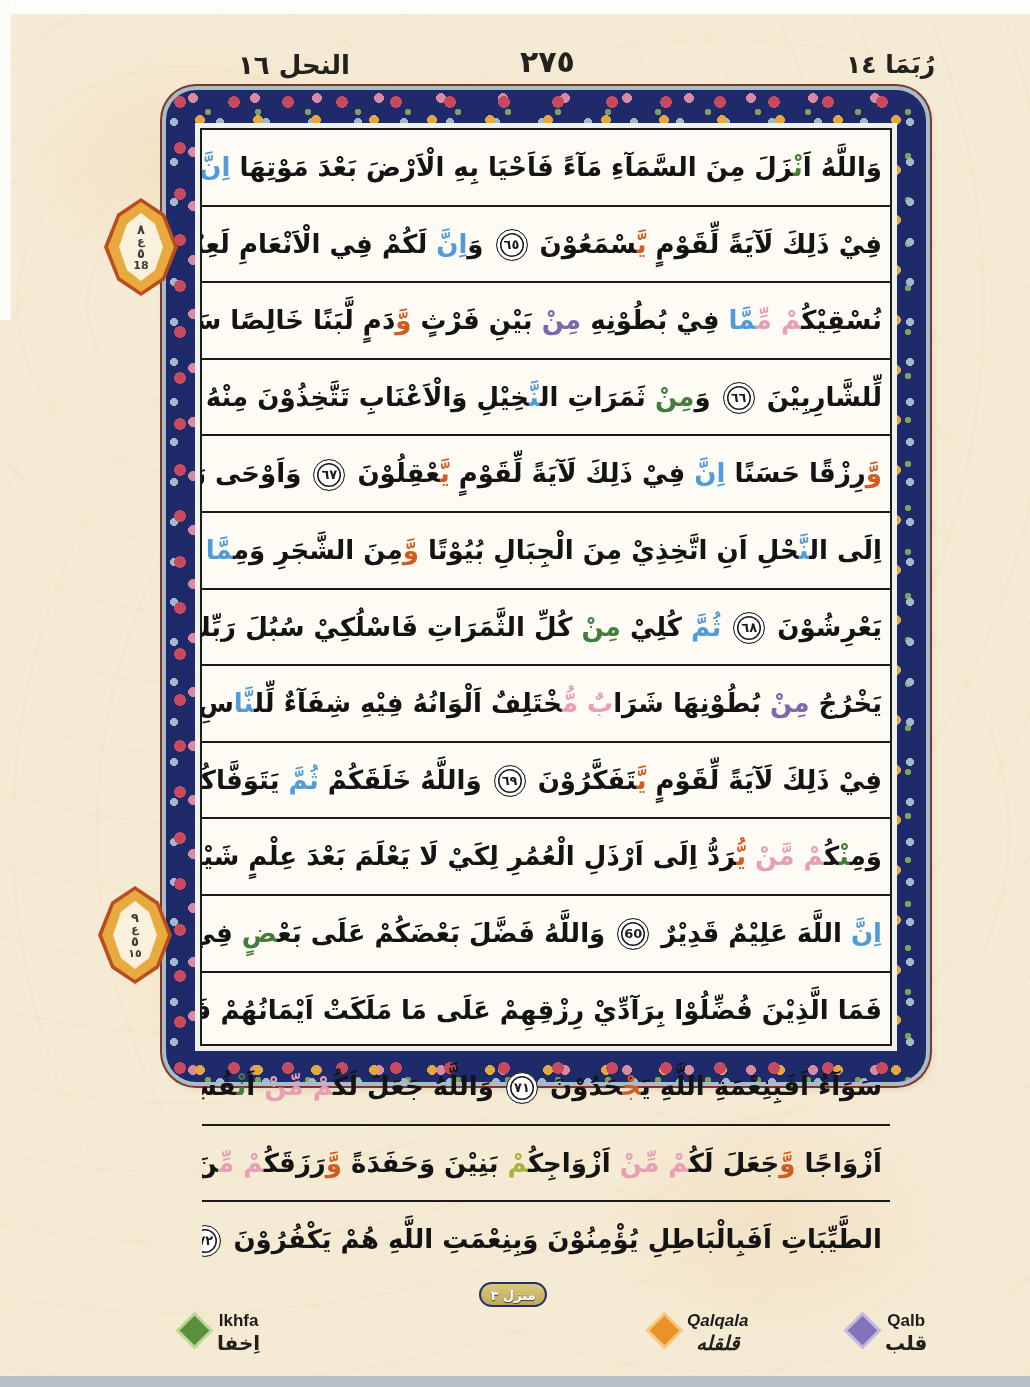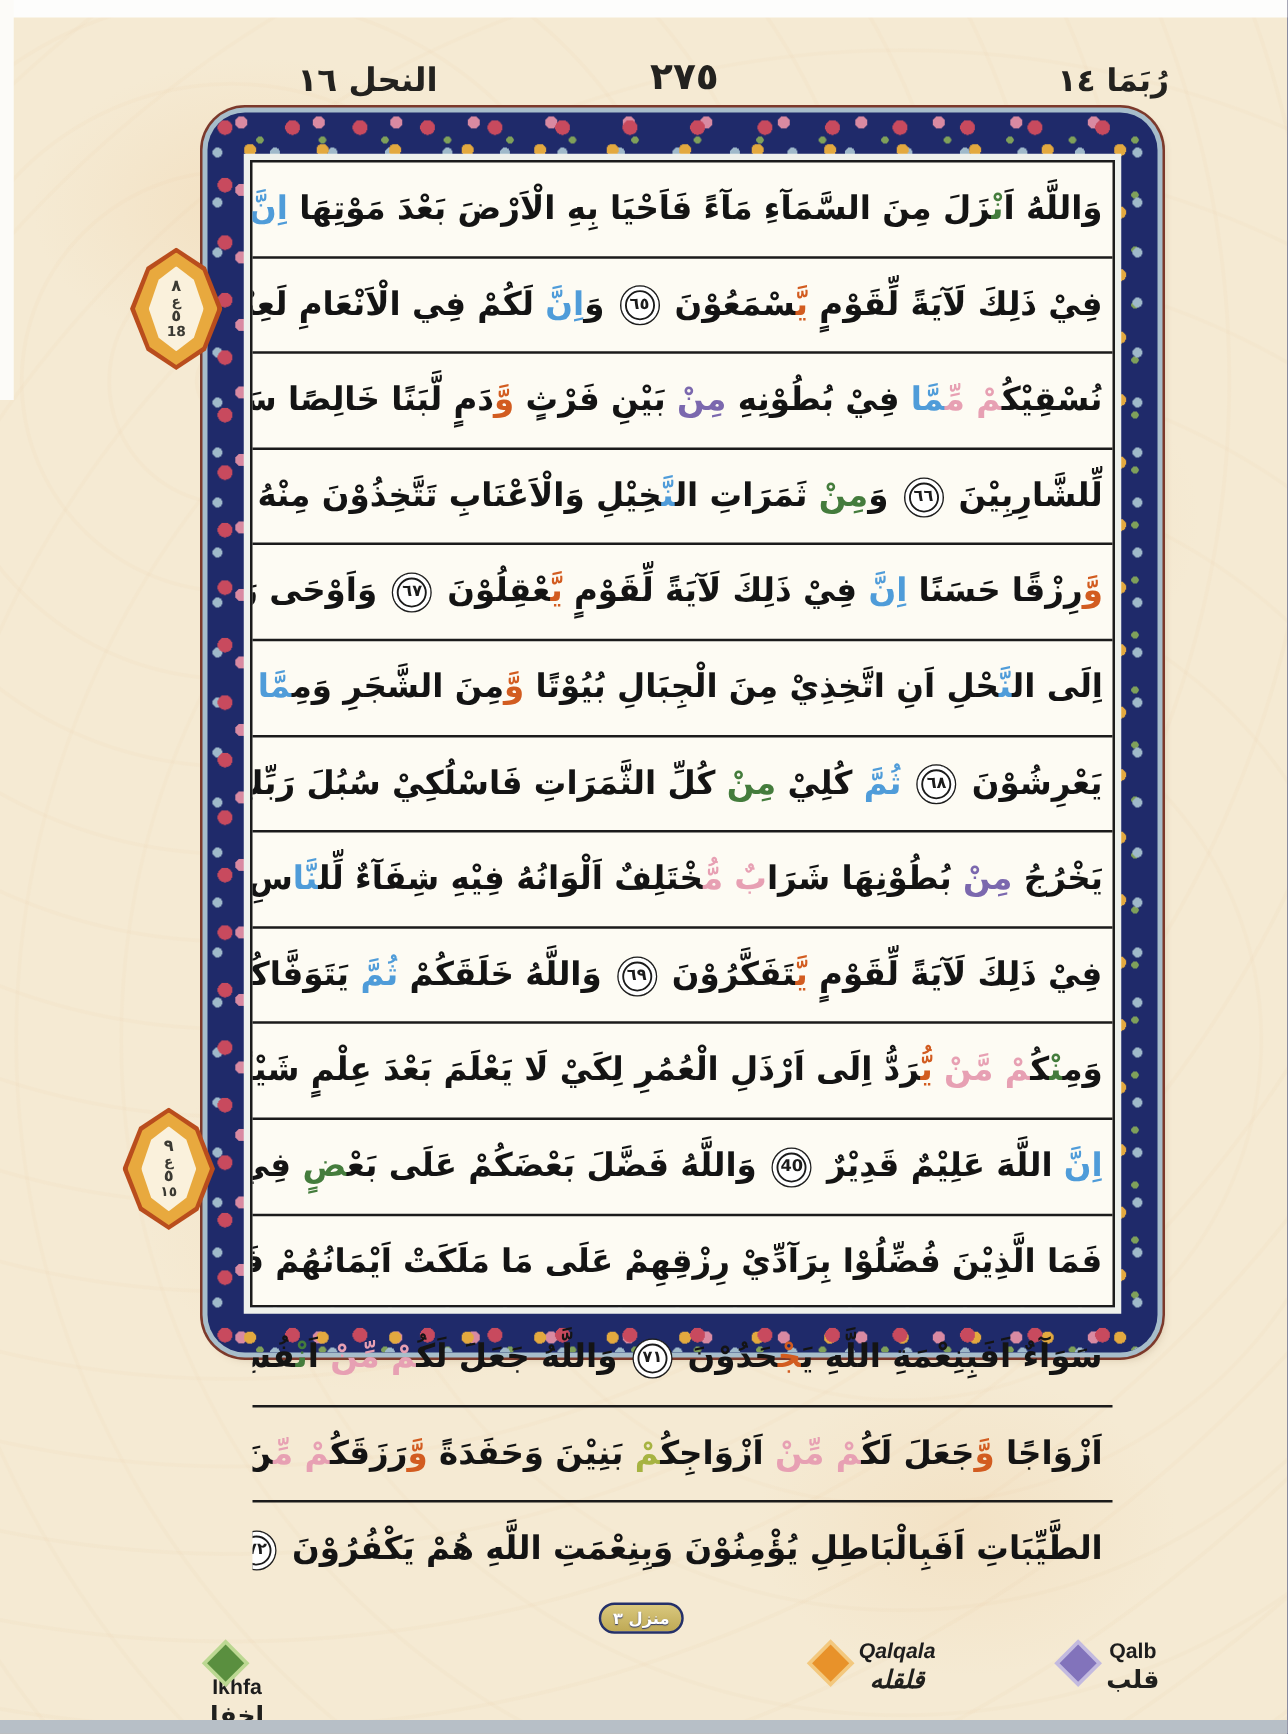--- a/index.html
+++ b/index.html
@@ -110,21 +110,21 @@
         <div class="line"><span style="color: rgb(20, 20, 20);">وَاللَّهُ اَ</span><span style="color: rgb(68, 124, 60);">نْ</span><span style="color: rgb(20, 20, 20);">زَلَ مِنَ السَّمَآءِ مَآءً فَاَحْيَا بِهِ الْاَرْضَ بَعْدَ مَوْتِهَا </span><span style="color: rgb(79, 156, 217);">اِنَّ</span></div>
         <div class="line"><span style="color: rgb(20, 20, 20);">فِيْ ذَلِكَ لَآيَةً لِّقَوْمٍ </span><span style="color: rgb(210, 92, 32);">يَّ</span><span style="color: rgb(20, 20, 20);">سْمَعُوْنَ </span><span class="verse-badge">٦٥</span><span style="color: rgb(20, 20, 20);"> وَ</span><span style="color: rgb(79, 156, 217);">اِنَّ</span><span style="color: rgb(20, 20, 20);"> لَكُمْ فِي الْاَنْعَامِ لَعِبْرَةً</span></div>
         <div class="line"><span style="color: rgb(20, 20, 20);">نُسْقِيْكُ</span><span style="color: rgb(231, 160, 179);">مْ مِّ</span><span style="color: rgb(79, 156, 217);">مَّا</span><span style="color: rgb(20, 20, 20);"> فِيْ بُطُوْنِهِ </span><span style="color: rgb(123, 104, 174);">مِنْ</span><span style="color: rgb(20, 20, 20);"> بَيْنِ فَرْثٍ </span><span style="color: rgb(210, 92, 32);">وَّ</span><span style="color: rgb(20, 20, 20);">دَمٍ لَّبَنًا خَالِصًا سَآئِغًا</span></div>
         <div class="line"><span style="color: rgb(20, 20, 20);">لِّلشَّارِبِيْنَ </span><span class="verse-badge">٦٦</span><span style="color: rgb(20, 20, 20);"> وَ</span><span style="color: rgb(68, 124, 60);">مِنْ</span><span style="color: rgb(20, 20, 20);"> ثَمَرَاتِ ال</span><span style="color: rgb(79, 156, 217);">نَّ</span><span style="color: rgb(20, 20, 20);">خِيْلِ وَالْاَعْنَابِ تَتَّخِذُوْنَ مِنْهُ سَكَرًا</span></div>
         <div class="line"><span style="color: rgb(210, 92, 32);">وَّ</span><span style="color: rgb(20, 20, 20);">رِزْقًا حَسَنًا </span><span style="color: rgb(79, 156, 217);">اِنَّ</span><span style="color: rgb(20, 20, 20);"> فِيْ ذَلِكَ لَآيَةً لِّقَوْمٍ </span><span style="color: rgb(210, 92, 32);">يَّ</span><span style="color: rgb(20, 20, 20);">عْقِلُوْنَ </span><span class="verse-badge">٦٧</span><span style="color: rgb(20, 20, 20);"> وَاَوْحَى رَبُّكَ</span></div>
         <div class="line"><span style="color: rgb(20, 20, 20);">اِلَى ال</span><span style="color: rgb(79, 156, 217);">نَّ</span><span style="color: rgb(20, 20, 20);">حْلِ اَنِ اتَّخِذِيْ مِنَ الْجِبَالِ بُيُوْتًا </span><span style="color: rgb(210, 92, 32);">وَّ</span><span style="color: rgb(20, 20, 20); text-align: center;">مِنَ الشَّجَرِ وَمِ</span><span style="color: rgb(79, 156, 217);">مَّا</span></div>
         <div class="line"><span style="color: rgb(20, 20, 20);">يَعْرِشُوْنَ </span><span class="verse-badge">٦٨</span><span style="color: rgb(20, 20, 20);"> </span><span style="color: rgb(79, 156, 217);">ثُمَّ</span><span style="color: rgb(20, 20, 20);"> كُلِيْ </span><span style="color: rgb(68, 124, 60);">مِنْ</span><span style="color: rgb(20, 20, 20);"> كُلِّ الثَّمَرَاتِ فَاسْلُكِيْ سُبُلَ رَبِّكِ ذُلُلًا</span></div>
         <div class="line"><span style="color: rgb(20, 20, 20);">يَخْرُجُ </span><span style="color: rgb(123, 104, 174);">مِنْ</span><span style="color: rgb(20, 20, 20);"> بُطُوْنِهَا شَرَا</span><span style="color: rgb(231, 160, 179);">بٌ مُّ</span><span style="color: rgb(20, 20, 20);">خْتَلِفٌ اَلْوَانُهُ فِيْهِ شِفَآءٌ لِّل</span><span style="color: rgb(79, 156, 217);">نَّا</span><span style="color: rgb(20, 20, 20);">سِ </span></div>
         <div class="line"><span style="color: rgb(20, 20, 20);">فِيْ ذَلِكَ لَآيَةً لِّقَوْمٍ </span><span style="color: rgb(210, 92, 32);">يَّ</span><span style="color: rgb(20, 20, 20);">تَفَكَّرُوْنَ </span><span class="verse-badge">٦٩</span><span style="color: rgb(20, 20, 20);"> وَاللَّهُ خَلَقَكُمْ </span><span style="color: rgb(79, 156, 217);">ثُمَّ</span><span style="color: rgb(20, 20, 20);"> يَتَوَفَّاكُمْ</span></div>
         <div class="line"><span style="color: rgb(20, 20, 20);">وَمِ</span><span style="color: rgb(68, 124, 60);">نْ</span><span style="color: rgb(20, 20, 20);">كُ</span><span style="color: rgb(231, 160, 179);">مْ مَّنْ</span><span style="color: rgb(20, 20, 20);"> </span><span style="color: rgb(210, 92, 32);">يُّ</span><span style="color: rgb(20, 20, 20);">رَدُّ اِلَى اَرْذَلِ الْعُمُرِ لِكَيْ لَا يَعْلَمَ بَعْدَ عِلْمٍ شَيْئًا</span></div>
-        <div class="line"><span style="color: rgb(79, 156, 217);">اِنَّ</span><span style="color: rgb(20, 20, 20);"> اللَّهَ عَلِيْمٌ قَدِيْرٌ </span><span class="verse-badge">40</span><span style="color: rgb(20, 20, 20);"> وَاللَّهُ فَضَّلَ بَعْضَكُمْ عَلَى بَعْ</span><span style="color: rgb(68, 124, 60);">ضٍ</span><span style="color: rgb(20, 20, 20);"> فِي الرِّزْ</span></div>
+        <div class="line"><span style="color: rgb(79, 156, 217);">اِنَّ</span><span style="color: rgb(20, 20, 20);"> اللَّهَ عَلِيْمٌ قَدِيْرٌ </span><span class="verse-badge">60</span><span style="color: rgb(20, 20, 20);"> وَاللَّهُ فَضَّلَ بَعْضَكُمْ عَلَى بَعْ</span><span style="color: rgb(68, 124, 60);">ضٍ</span><span style="color: rgb(20, 20, 20);"> فِي الرِّزْ</span></div>
         <div class="line"><span style="color: rgb(20, 20, 20);">فَمَا الَّذِيْنَ فُضِّلُوْا بِرَآدِّيْ رِزْقِهِمْ عَلَى مَا مَلَكَتْ اَيْمَانُهُمْ فَهُمْ فِيْهِ</span></div>
         <div class="line"><span style="color: rgb(20, 20, 20);">سَوَآءٌ اَفَبِنِعْمَةِ اللَّهِ يَ</span><span style="color: rgb(210, 92, 32);">جْ</span><span style="color: rgb(20, 20, 20);">حَدُوْنَ </span><span class="verse-badge">٧١</span><span style="color: rgb(20, 20, 20);"> وَاللَّهُ جَعَلَ لَكُ</span><span style="color: rgb(231, 160, 179);">مْ مِّنْ</span><span style="color: rgb(20, 20, 20);"> اَ</span><span style="color: rgb(68, 124, 60);">نْ</span><span style="color: rgb(20, 20, 20);">فُسِكُمْ</span></div>
         <div class="line"><span style="color: rgb(20, 20, 20);">اَزْوَاجًا </span><span style="color: rgb(210, 92, 32);">وَّ</span><span style="color: rgb(20, 20, 20);">جَعَلَ لَكُ</span><span style="color: rgb(231, 160, 179);">مْ مِّنْ</span><span style="color: rgb(20, 20, 20);"> اَزْوَاجِكُ</span><span style="color: rgb(166, 179, 65);">مْ</span><span style="color: rgb(20, 20, 20);"> بَنِيْنَ وَحَفَدَةً </span><span style="color: rgb(210, 92, 32);">وَّ</span><span style="color: rgb(20, 20, 20);">رَزَقَكُ</span><span style="color: rgb(231, 160, 179);">مْ مِّ</span><span style="color: rgb(20, 20, 20);">نَ</span></div>
         <div class="line"><span style="color: rgb(20, 20, 20);">الطَّيِّبَاتِ اَفَبِالْبَاطِلِ يُؤْمِنُوْنَ وَبِنِعْمَتِ اللَّهِ هُمْ يَكْفُرُوْنَ </span><span class="verse-badge">٧٢</span></div>
       </div>
   </div>
 </div>
 
 <div class="medallion med-1">
   <div class="med-mid">
@@ -143,21 +143,21 @@
     <span class="med-ain">ع</span>
     <span class="med-num">٥</span>
     <span class="med-bot">١٥</span>
   </div>
     </div>
 </div>
 
 <div class="manzil">منزل ٣</div>
 
 <div class="legend" id="legend">
-    <div class="legend-item" style="left: 168px; flex-direction: column;">
+    <div class="legend-item" style="left: 182px;">
       <div class="diamond" style="background: rgb(90, 143, 63); --edge: #bcd892;"></div>
       <div class="legend-texts">
         <span class="legend-en">Ikhfa</span>
         <span class="legend-ar">اِخفا</span>
       </div>
     </div>
     <div class="legend-item" style="left: 652px; font-style: italic;">
       <div class="diamond" style="background: rgb(232, 146, 42); --edge: #f3c87e;"></div>
       <div class="legend-texts">
         <span class="legend-en">Qalqala</span>

